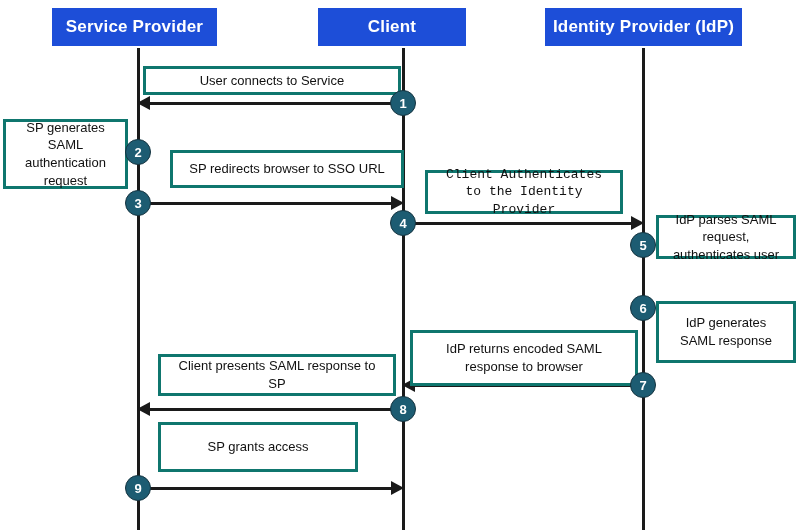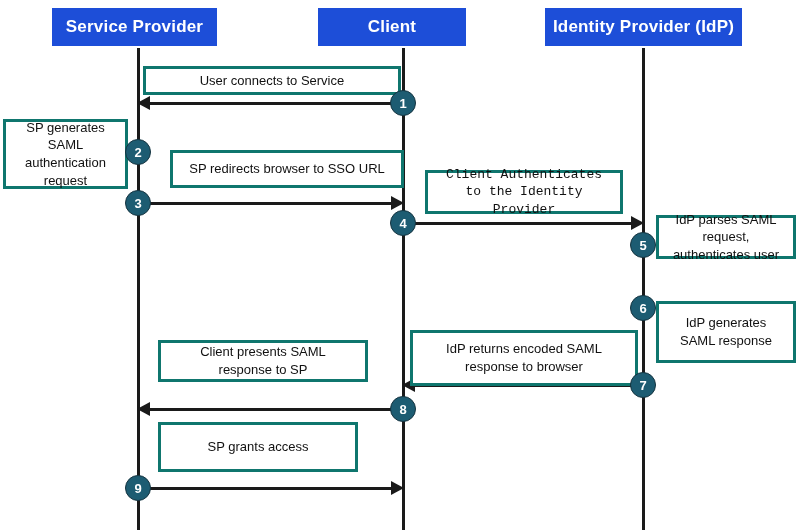--- a/index.html
+++ b/index.html
@@ -118,21 +118,21 @@
       <div class="arrow-head right" style="top: 481px; left: 391px;"></div>
     </div>
   <div id="notes-layer">
       <div class="note" style="left: 143px; top: 66px; width: 258px; height: 29px;">User connects to Service</div>
       <div class="note" style="left: 3px; top: 119px; width: 125px; height: 70px;">SP generates SAML authentication request</div>
       <div class="note" style="left: 170px; top: 150px; width: 234px; height: 38px;">SP redirects browser to SSO URL</div>
       <div class="note" style="left: 425px; top: 170px; width: 198px; height: 44px; font-family: Liberation Mono, monospace;">Client Authenticates to the Identity Provider</div>
       <div class="note" style="left: 656px; top: 215px; width: 140px; height: 44px;">IdP parses SAML request, authenticates user</div>
       <div class="note" style="left: 656px; top: 285px; width: 140px; height: 62px; margin-top: 16px;">IdP generates SAML response</div>
       <div class="note" style="left: 410px; top: 330px; width: 228px; height: 56px;">IdP returns encoded SAML response to browser</div>
-      <div class="note" style="left: 158px; top: 340px; width: 210px; height: 42px;">Client presents SAML response to SP</div>
+      <div class="note" style="left: 158px; top: 354px; width: 238px; height: 42px;">Client presents SAML response to SP</div>
       <div class="note" style="left: 158px; top: 422px; width: 200px; height: 50px; text-align: center;">SP grants access</div>
     </div>
   <div id="steps-layer">
       <div class="step-circle" style="left: 390px; top: 90px;">1</div>
       <div class="step-circle" style="left: 125px; top: 139px;">2</div>
       <div class="step-circle" style="left: 125px; top: 190px;">3</div>
       <div class="step-circle" style="left: 390px; top: 210px;">4</div>
       <div class="step-circle" style="left: 630px; top: 232px;">5</div>
       <div class="step-circle" style="left: 630px; top: 295px;">6</div>
       <div class="step-circle" style="left: 630px; top: 372px;">7</div>

